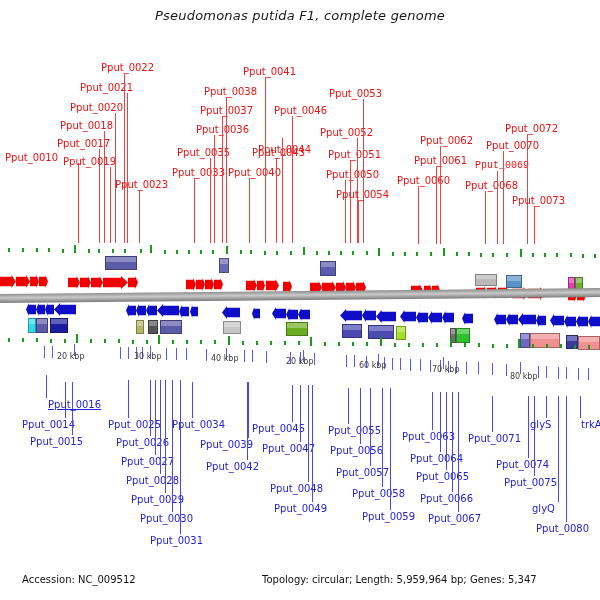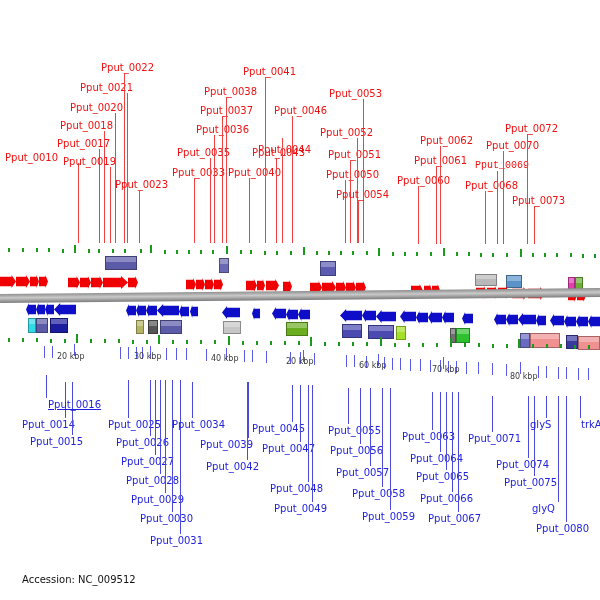--- a/index.html
+++ b/index.html
@@ -38,20 +38,21 @@
          background:rgba(255,255,255,.30);pointer-events:none;}
 
   #footL{position:absolute;left:22px;top:574px;font-size:10px;color:#111;}
   #footR{position:absolute;left:262px;top:574px;font-size:10px;color:#111;}
 </style>
 </head>
 <body>
 
 <div id="stage">
 
+  <div id="title">Pseudomonas putida F1, complete genome</div>
 
   <div id="top-labels-layer">
       <div class="lbl lbl-top" style="left: 5px; top: 153px;">Pput_0010</div>
       <div class="lead lead-top" style="left: 78px; top: 163px; height: 80px;"></div>
       <div class="lbl lbl-top" style="left: 57px; top: 139px;">Pput_0017</div>
       <div class="lead lead-top" style="left: 99px; top: 149px; height: 94px;"></div>
       <div class="lbl lbl-top" style="left: 60px; top: 121px;">Pput_0018</div>
       <div class="lead lead-top" style="left: 104px; top: 131px; height: 112px;"></div>
       <div class="lbl lbl-top" style="left: 63px; top: 157px;">Pput_0019</div>
       <div class="lead lead-top" style="left: 110px; top: 167px; height: 76px;"></div>
@@ -597,14 +598,15 @@
       <div class="lead lead-bot" style="left: 566px; top: 396px; height: 126px;"></div>
       <div class="lbl lbl-bot" style="left: 530px; top: 420px;">glyS</div>
       <div class="lead lead-bot" style="left: 546px; top: 396px; height: 22px;"></div>
       <div class="lbl lbl-bot" style="left: 532px; top: 504px;">glyQ</div>
       <div class="lead lead-bot" style="left: 558px; top: 396px; height: 106px;"></div>
       <div class="lbl lbl-bot" style="left: 581px; top: 420px;">trkA</div>
       <div class="lead lead-bot" style="left: 580px; top: 396px; height: 22px;"></div>
     </div>
 
   <div id="footL">Accession: NC_009512</div>
+  <div id="footR">Topology: circular; Length: 5,959,964 bp; Genes: 5,347</div>
 
 </div>
 
 </body></html>

